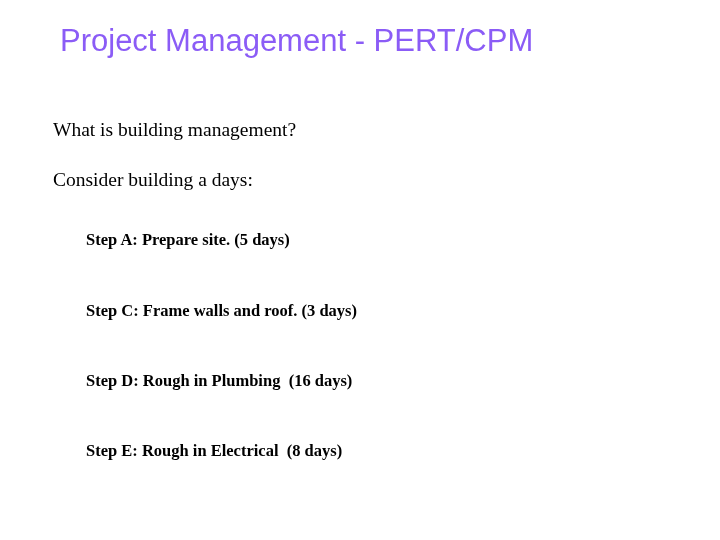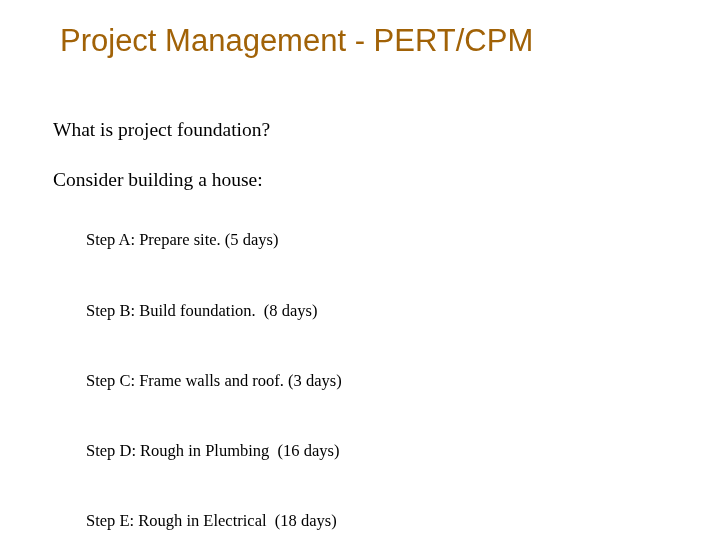--- a/index.html
+++ b/index.html
@@ -21,21 +21,21 @@
     box-sizing: border-box;
   }
   .slide-title {
     position: absolute;
     left: 60px;
     top: 22px;
     width: 620px;
     font-family: "Liberation Sans", sans-serif;
     font-size: 31px;
     font-weight: normal;
-    color: #a16207;
+    color: #8b5cf6;
     letter-spacing: 0px;
     line-height: 1.2;
   }
   .body-block {
     position: absolute;
     left: 53px;
     top: 120px;
     width: 640px;
   }
   .lead-line {
@@ -51,51 +51,49 @@
     margin-top: 14px;
   }
   .step-row {
     font-size: 16.5px;
     line-height: 1.42;
     white-space: pre;
   }
   .step-col-a {
     display: inline-block;
     width: 293px;
+    font-weight: bold;
   }
   .step-col-b {
     display: inline-block;
   }
 </style>
 </head>
 <body>
 
 <div class="slide">
 
   <div class="slide-title">Project Management - PERT/CPM</div>
 
   <div class="body-block">
 
-    <p class="lead-line">What is project foundation?</p>
+    <p class="lead-line">What is building management?</p>
     <div class="lead-gap"></div>
-    <p class="lead-line">Consider building a house:</p>
+    <p class="lead-line">Consider building a days:</p>
 
     <div class="steps">
       <div class="step-row">
         <span class="step-col-a">Step A: Prepare site. (5 days)</span><span class="step-col-b"></span>
-      </div>
-      <div class="step-row">
-        <span class="step-col-a">Step B: Build foundation.  (8 days)</span><span class="step-col-b"></span>
       </div>
       <div class="step-row">
         <span class="step-col-a">Step C: Frame walls and roof. (3 days)</span><span class="step-col-b"></span>
       </div>
       <div class="step-row">
         <span class="step-col-a">Step D: Rough in Plumbing  (16 days)</span><span class="step-col-b"></span>
       </div>
       <div class="step-row">
-        <span class="step-col-a">Step E: Rough in Electrical  (18 days)</span><span class="step-col-b"></span>
+        <span class="step-col-a">Step E: Rough in Electrical  (8 days)</span><span class="step-col-b"></span>
       </div>
 
     </div>
 
   </div>
 </div>
 
 </body></html>

